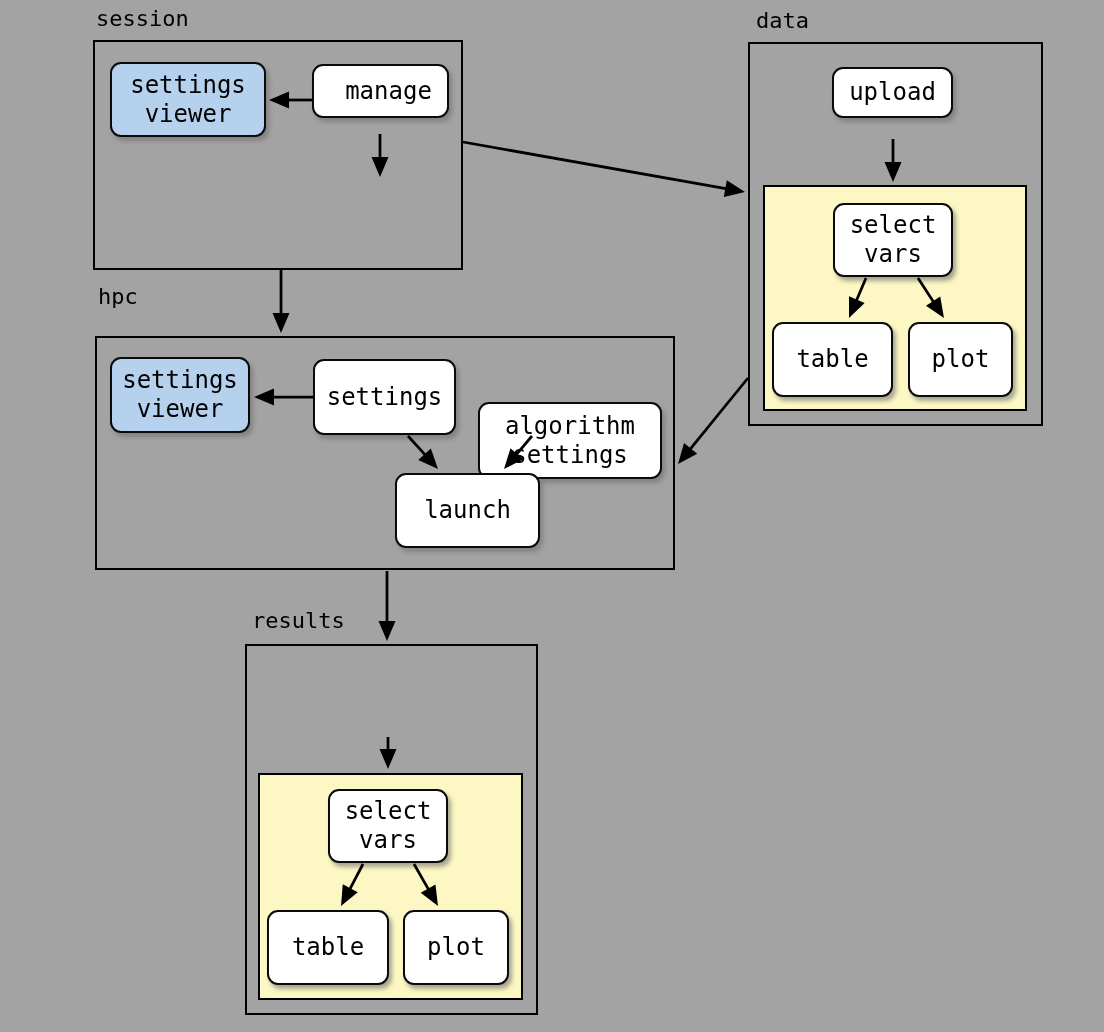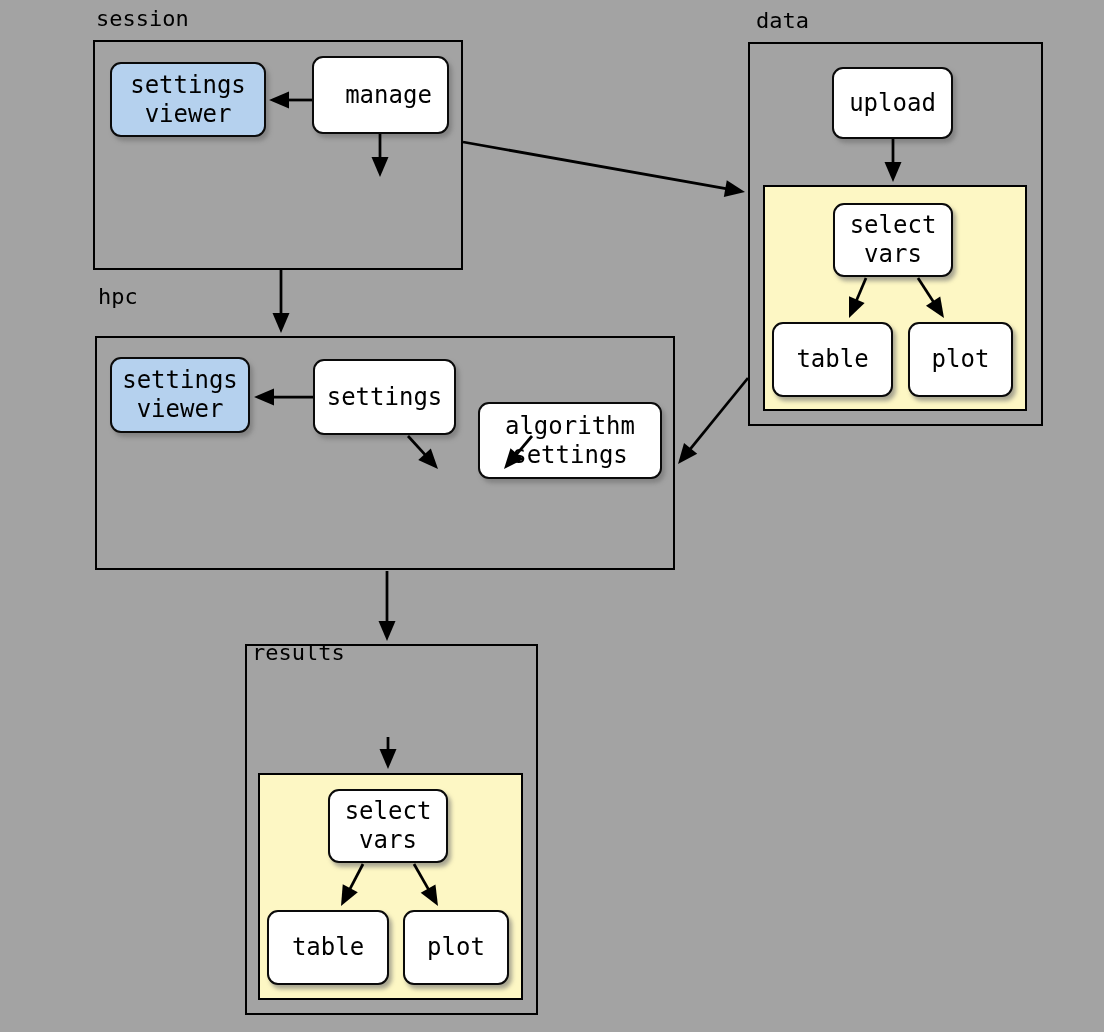--- a/index.html
+++ b/index.html
@@ -62,31 +62,31 @@
   <div class="cluster" style="left:748px;top:42px;width:295px;height:384px;"></div>
   <div class="cluster" style="left:95px;top:336px;width:580px;height:234px;"></div>
   <div class="cluster" style="left:245px;top:644px;width:293px;height:371px;"></div>
 
   <div class="subgroup" style="left:763px;top:185px;width:264px;height:226px;"></div>
   <div class="subgroup" style="left:258px;top:773px;width:265px;height:227px;"></div>
 
   <div class="cluster-label" style="left:96px;top:6px;">session</div>
   <div class="cluster-label" style="left:756px;top:8px;">data</div>
   <div class="cluster-label" style="left:98px;top:284px;text-align:right;">hpc</div>
-  <div class="cluster-label" style="left:252px;top:640px;text-align:right;">results</div>
+  <div class="cluster-label" style="left:252px;top:608px;text-align:right;">results</div>
 
   <div class="node viewer" style="left:110px;top:62px;width:156px;height:75px;">
     <span>settings</span>
     <span>viewer</span>
   </div>
-  <div class="node" style="left:312px;top:56px;width:137px;height:78px;padding-left:16px;">
+  <div class="node" style="left:312px;top:64px;width:137px;height:54px;padding-left:16px;">
     <span>manage</span>
   </div>
 
-  <div class="node" style="left:832px;top:67px;width:121px;height:72px;">
+  <div class="node" style="left:832px;top:67px;width:121px;height:51px;">
     <span>upload</span>
   </div>
   <div class="node" style="left:833px;top:203px;width:120px;height:74px;">
     <span>select</span>
     <span>vars</span>
   </div>
   <div class="node" style="left:772px;top:322px;width:121px;height:75px;">
     <span>table</span>
   </div>
   <div class="node" style="left:908px;top:322px;width:105px;height:75px;">
@@ -96,20 +96,23 @@
   <div class="node viewer" style="left:110px;top:357px;width:140px;height:76px;">
     <span>settings</span>
     <span>viewer</span>
   </div>
   <div class="node" style="left:313px;top:359px;width:143px;height:76px;">
     <span>settings</span>
   </div>
   <div class="node" style="left:478px;top:358px;width:184px;height:77px;margin-top:44px;">
     <span>algorithm</span>
     <span>settings</span>
+  </div>
+  <div class="node" style="left:395px;top:473px;width:145px;height:75px;">
+    <span>launch</span>
   </div>
 
   <div class="node" style="left:328px;top:789px;width:120px;height:74px;">
     <span>select</span>
     <span>vars</span>
   </div>
   <div class="node" style="left:267px;top:910px;width:122px;height:75px;">
     <span>table</span>
   </div>
   <div class="node" style="left:403px;top:910px;width:106px;height:75px;">

